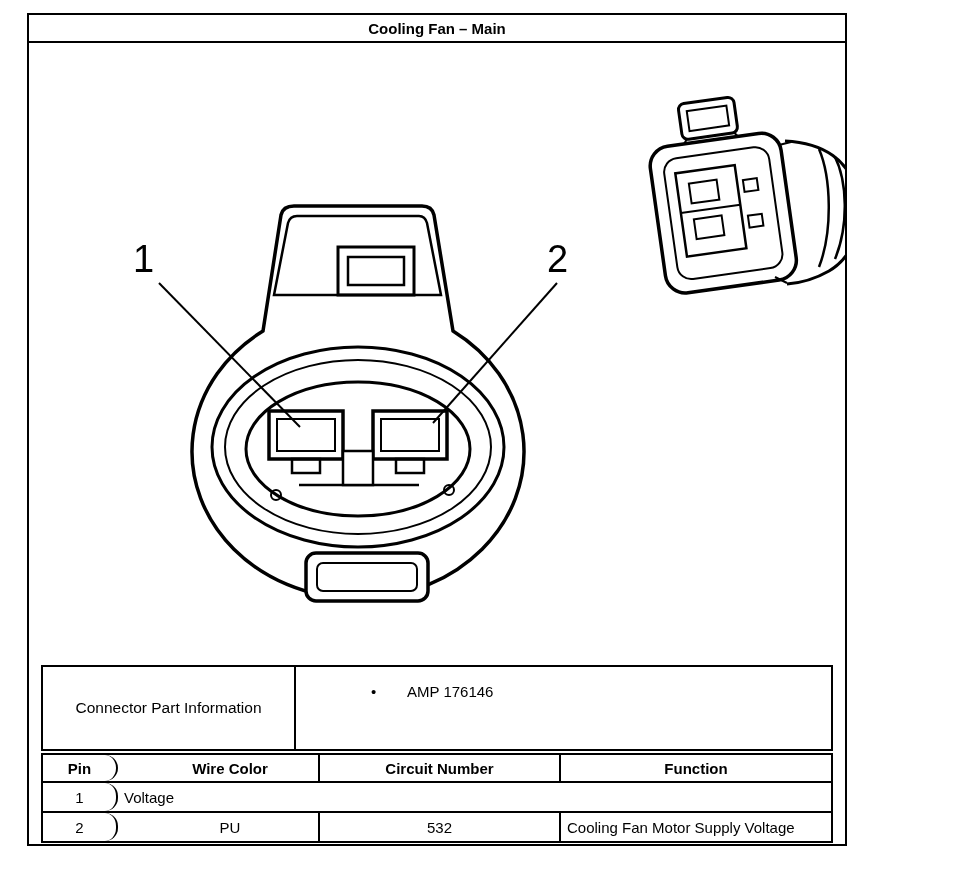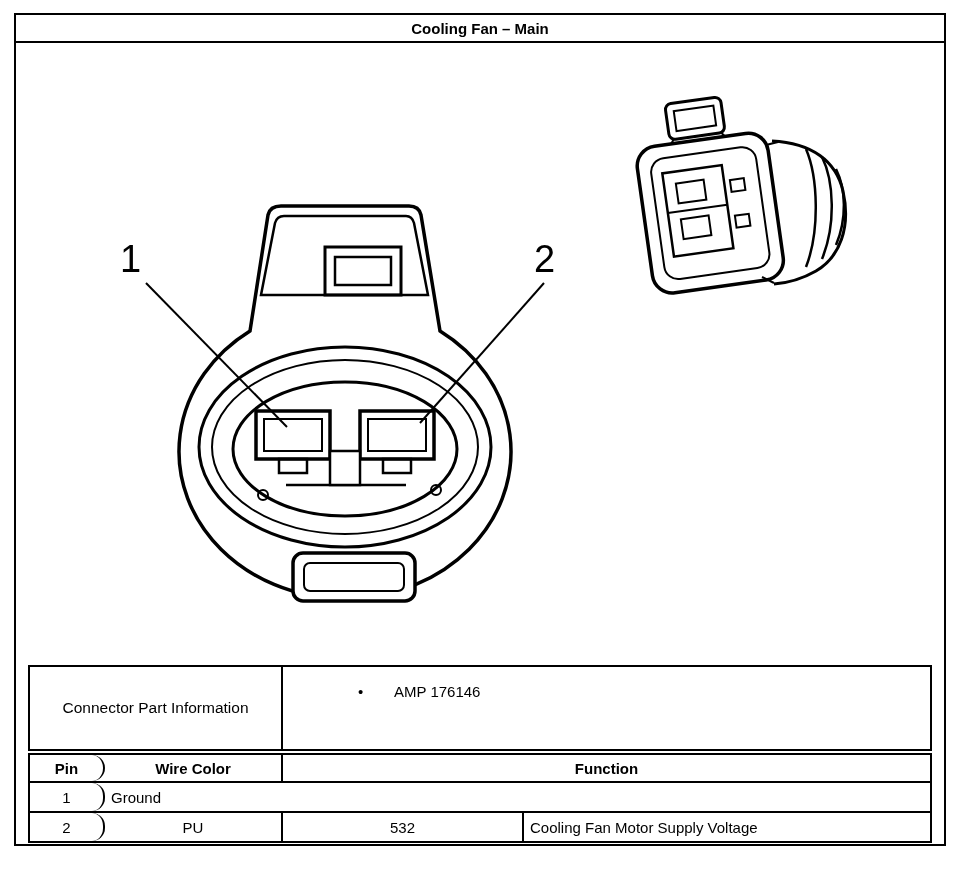--- a/index.html
+++ b/index.html
@@ -1,21 +1,21 @@
 <!DOCTYPE html>
 <html><head>
 <meta charset="utf-8">
 <style>
   html,body{margin:0;padding:0;background:#fff;}
   body{
     width:960px;height:879px;position:relative;
     font-family:"Liberation Sans",sans-serif;color:#000;
   }
   .frame{
-    position:absolute;left:14px;top:13px;width:932px;height:833px;
+    position:absolute;left:27px;top:13px;width:820px;height:833px;
     border:2px solid #000;box-sizing:border-box;background:#fff;
   }
   .title-bar{
     height:26px;border-bottom:2px solid #000;
     display:flex;align-items:center;justify-content:center;
     font-weight:bold;font-size:15px;
   }
   .diagram-area{position:relative;height:622px;overflow:hidden;}
   .diagram-area svg{position:absolute;left:0;top:0;}
   .pin-callout{
@@ -42,21 +42,21 @@
   .pin-table{border:2px solid #000;margin-top:2px;box-sizing:border-box;background:#fff;}
   .pt-row{display:flex;}
   .pt-row-bordered{border-bottom:2px solid #000;}
   .pt-cell{
     box-sizing:border-box;border-right:2px solid #000;
     display:flex;align-items:center;justify-content:center;
     font-size:15px;height:28px;overflow:hidden;white-space:nowrap;
   }
   .pt-header .pt-cell{font-weight:bold;height:26px;}
   .c-pin{width:75px;border-radius:13px;}
-  .c-wire{width:178px;}
+  .c-wire{width:178px;margin-left:24px;}
   .c-circuit{width:241px;}
   .c-func{flex:1;border-right:none;justify-content:flex-start;padding-left:6px;}
 </style>
 </head>
 <body>
 
 <div class="frame">
 
   <div class="title-bar">
     <span>Cooling Fan – Main</span>
@@ -144,25 +144,26 @@
         <div class="bullet-row">
           <span>AMP 176146</span>
         </div>
       </div>
     </div>
 
     <div class="pin-table">
       <div class="pt-row pt-header pt-row-bordered">
         <div class="pt-cell c-pin">Pin</div>
         <div class="pt-cell c-wire">Wire Color</div>
+        <div class="pt-cell c-circuit">Circuit Number</div>
         <div class="pt-cell c-func" style="justify-content:center;padding-left:0;">Function</div>
       </div>
       <div class="pt-row pt-row-bordered">
         <div class="pt-cell c-pin">1</div>
-        <div class="pt-cell c-func">Ground</div>
+        <div class="pt-cell c-func">Voltage</div>
       </div>
       <div class="pt-row">
         <div class="pt-cell c-pin">2</div>
         <div class="pt-cell c-wire">PU</div>
         <div class="pt-cell c-circuit">532</div>
         <div class="pt-cell c-func">Cooling Fan Motor Supply Voltage</div>
       </div>
     </div>
 
   </div>

